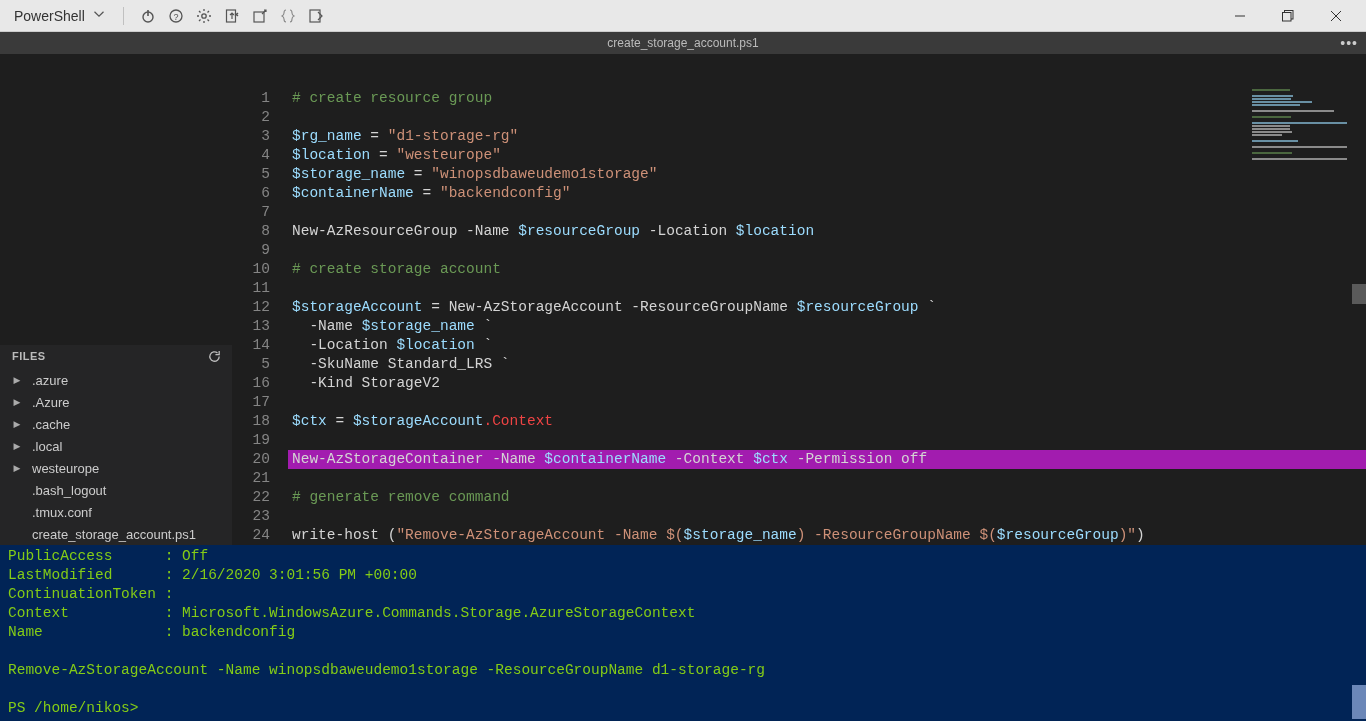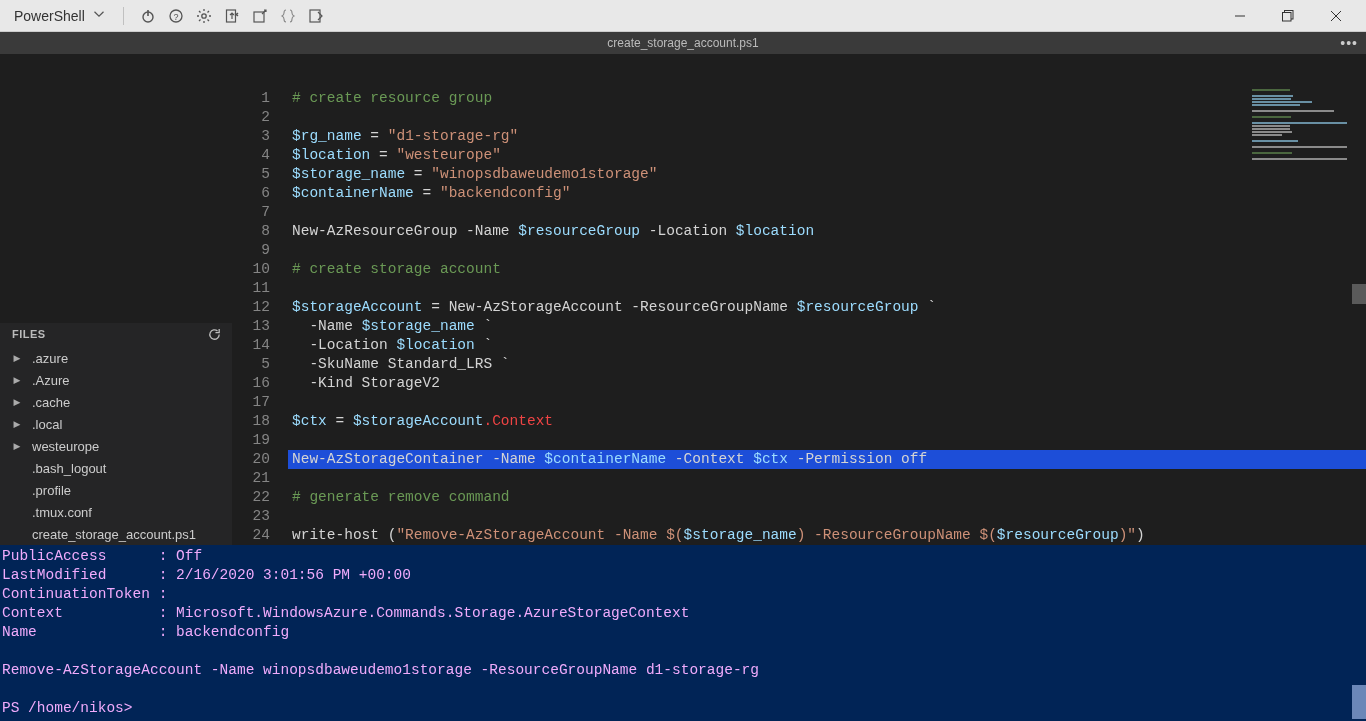--- a/index.html
+++ b/index.html
@@ -28,34 +28,34 @@
   .sidebar .row { height: 22px; display: flex; align-items: center; padding-left: 10px; cursor: pointer; white-space: nowrap; }
   .sidebar .row .tw { width: 14px; display: inline-flex; justify-content: center; color: #aaa; font-size: 9px;}
   .sidebar .row.file { padding-left: 32px; }
 
   .editor-area { flex: 1; display: flex; flex-direction: column; min-width: 0; background: #1e1e1e; position: relative;}
   .code-wrap { flex: 1; display: flex; font-family: Consolas, "Courier New", monospace; font-size: 14.5px; line-height: 19px; position: relative; overflow: hidden;}
   .gutter { width: 56px; background: #1e1e1e; color: #858585; text-align: right; padding-right: 18px; padding-top: 0px; user-select: none; }
   .gutter div { height: 19px; }
   .code { flex: 1; padding-top: 0px; color: #d4d4d4; white-space: pre; }
   .code .ln { height: 19px; padding-left: 4px; }
-  .code .ln.hl { background: #1d4ed8; }
+  .code .ln.hl { background: #a21caf; }
   .tok-comment { color: #6a9955; }
   .tok-var { color: #9cdcfe; }
   .tok-str { color: #ce9178; }
   .tok-cmd { color: #d4d4d4; }
   .tok-op { color: #d4d4d4; }
   .tok-member { color: #ef4444;}
   .minimap { position: absolute; top: 0; right: 14px; width: 100px; height: 100%; opacity: 0.6; pointer-events: none;}
   .minimap .mm-line { height: 2px; margin-bottom: 1px; width: 70%; }
   .scroll-ind { position: absolute; right: 0; top: 0; width: 14px; height: 100%; }
   .scroll-ind .thumb { position: absolute; right: 0; width: 14px; background: #5a5a5a; border-radius: 0;}
 
   
-  .terminal { height: 176px; background: #012456; color: #f0abfc; font-family: Consolas, "Courier New", monospace; font-size: 14.5px; line-height: 19px; padding: 2px 8px 4px 2px; white-space: pre; position: relative; overflow: hidden;}
+  .terminal { height: 176px; background: #012456; color: #84cc16; font-family: Consolas, "Courier New", monospace; font-size: 14.5px; line-height: 19px; padding: 2px 8px 4px 8px; white-space: pre; position: relative; overflow: hidden;}
   .terminal .scroll-ind { background: transparent;}
   .terminal .scroll-ind .thumb { background: #6b87b8;}
 
   svg { display: block; }
 </style>
 </head>
 <body>
 
 <div class="toolbar">
   <div class="shell-select">
@@ -167,23 +167,20 @@
           <span style="width: 8px; display: inline-block;"></span>
           <span>.local</span>
         </div>
         <div class="row">
           <span class="tw">▶</span>
           <span style="width: 8px; display: inline-block;"></span>
           <span>westeurope</span>
         </div>
         <div class="row file">
           <span>.bash_logout</span>
-        </div>
-        <div class="row file">
-          <span>.profile</span>
         </div>
         <div class="row file">
           <span>.tmux.conf</span>
         </div>
         <div class="row file">
           <span>create_storage_account.ps1</span>
         </div>
       </div>
   </div>
 

